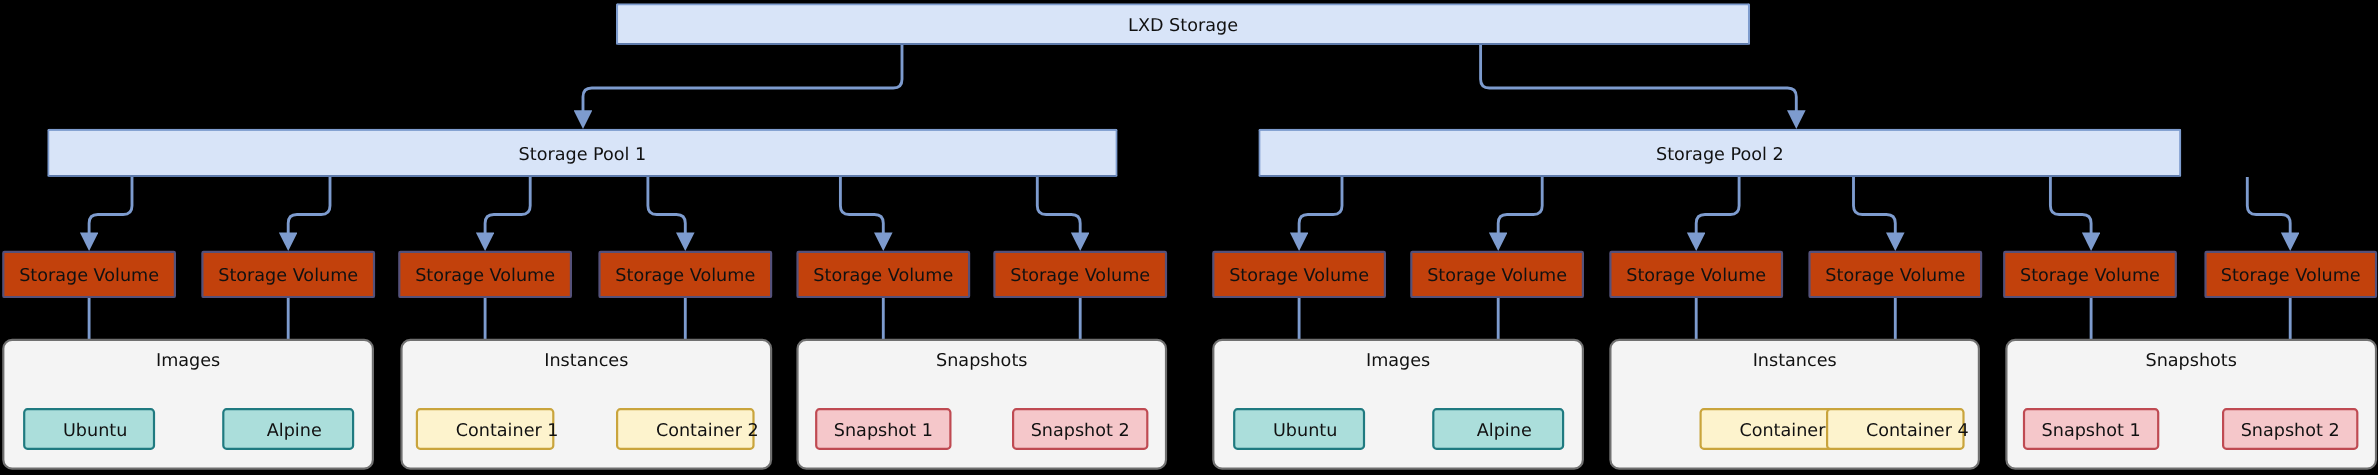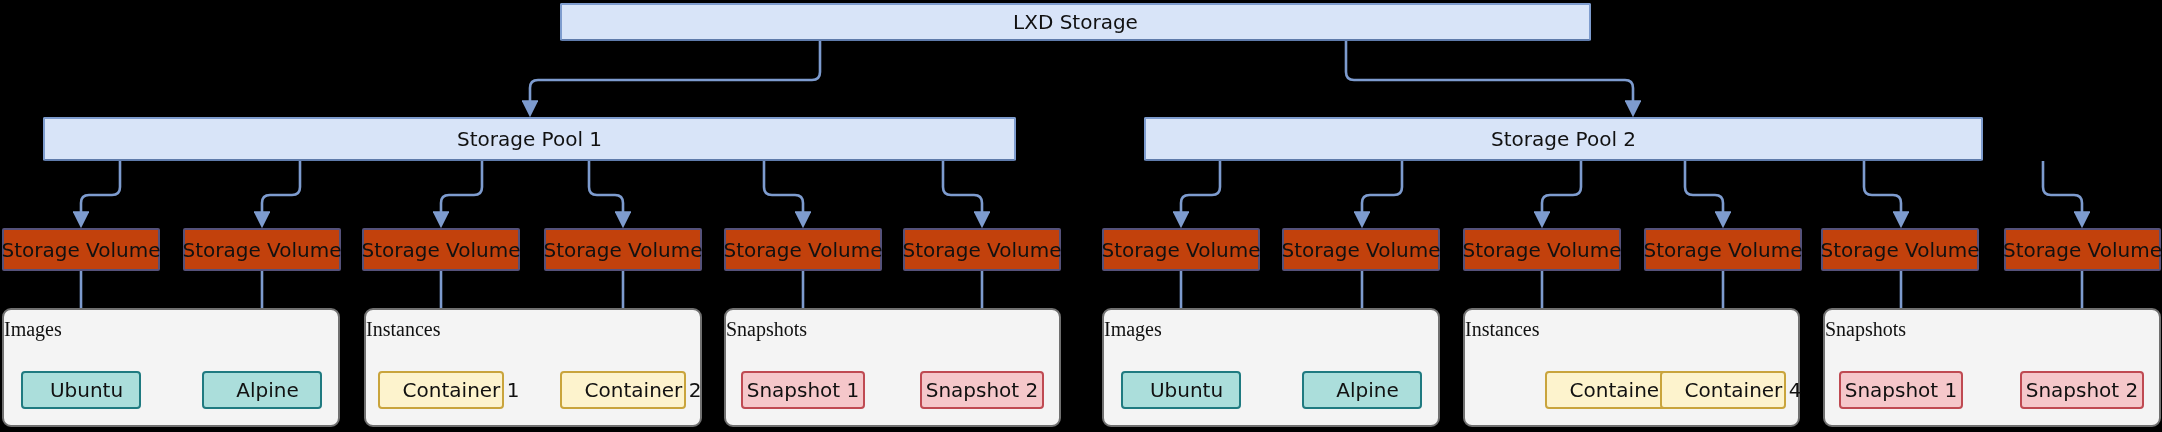--- a/index.html
+++ b/index.html
@@ -8,21 +8,21 @@
     width:2162px;height:432px;
     background:#000;
     font-family:"DejaVu Sans","Liberation Sans",sans-serif;
     overflow:hidden;
   }
   #edges{position:absolute;left:0;top:0;width:2162px;height:432px;}
   .node{
     position:absolute;
     display:flex;align-items:center;justify-content:center;
     box-sizing:border-box;
-    font-size:20px;color:#111;
+    font-size:16px;color:#111;
     white-space:nowrap;
   }
   .node.pool{
     background:#d8e4f8;
     border:2px solid #7e9cce;
     border-bottom-color:#5f7bab;
     border-radius:2px;
   }
   .node.volume{
     background:#c2410c;
@@ -48,21 +48,22 @@
   }
   .group{
     position:absolute;
     box-sizing:border-box;
     background:#f4f4f4;
     border:2px solid #707070;
     border-radius:9px;
   }
   .group .group-title{
     position:absolute;left:0;right:0;top:8px;
-    font-size:20px;color:#111;font-family:Liberation Serif, serif;
+    text-align:center;
+    font-size:16px;color:#111;
   }
 </style>
 </head>
 <body>
 
 <div id="canvas">
   <svg id="edges" xmlns="http://www.w3.org/2000/svg" viewBox="0 0 2162 432">
       <defs>
         <marker id="arrow" viewBox="0 0 10 10" refX="7.5" refY="5" markerWidth="6.5" markerHeight="6.5" orient="auto-start-reverse">
           <path d="M0,0 L10,5 L0,10 z" fill="#7d9bce"></path>

